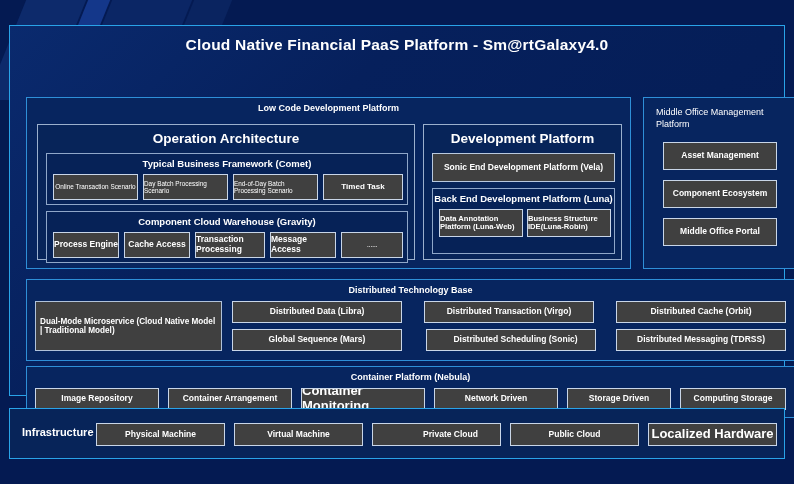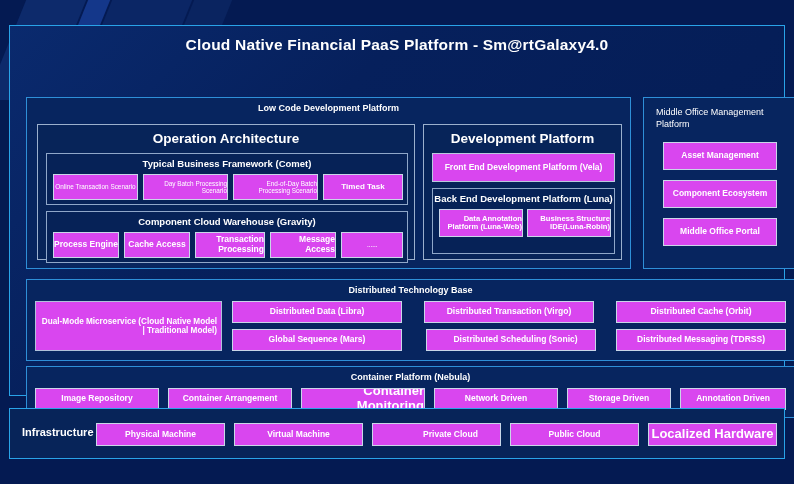--- a/index.html
+++ b/index.html
@@ -72,25 +72,25 @@
   .sub-title {
     width: 100%;
     text-align: center;
     font-weight: bold;
     color: #ffffff;
   }
   .chip {
     position: absolute;
     box-sizing: border-box;
     border: 1.1px solid #c9d6e8;
-    background: #d946ef;
+    background: #404040;
     display: flex;
     align-items: center;
     justify-content: center;
-    text-align: right;
+    text-align: left;
     color: #ffffff;
     line-height: 1.12;
     overflow: hidden;
   }
 
   
   #lowcode { left: 16px; top: 71px; width: 605px; height: 172px; }
   #lowcode > .panel-title { font-size: 9px; margin-top: 5px; }
 
   #op-arch { left: 10px; top: 26px; width: 378px; height: 136px;
@@ -173,21 +173,21 @@
           <div class="chip" style="left:77px; top:20px; width:66px; height:26px; font-size:8.5px; font-weight:bold;">Cache Access</div>
           <div class="chip" style="left:148px; top:20px; width:70px; height:26px; font-size:8.5px; font-weight:bold;">Transaction Processing</div>
           <div class="chip" style="left:223px; top:20px; width:66px; height:26px; font-size:8.5px; font-weight:bold;">Message Access</div>
           <div class="chip" style="left:294px; top:20px; width:62px; height:26px; font-size:8px; letter-spacing:-0.5px;">......</div>
         </div>
       </div>
 
       <div class="sub" id="dev-plat">
         <div class="sub-title" id="dev-plat-title">Development Platform</div>
 
-        <div class="chip" id="front-end" style="font-size:8.5px; font-weight:bold; border-color:#b9c9de;">Front End Development Platform (Vela)</div>
+        <div class="chip" id="front-end" style="font-size:8.5px; font-weight:bold; border-color:#b9c9de;">Sonic End Development Platform (Vela)</div>
 
         <div class="sub" id="back-end">
           <div class="sub-title" id="back-end-title">Back End Development Platform (Luna)</div>
           <div class="chip" style="left:6px; top:20px; width:84px; height:28px; font-size:7.6px; font-weight:bold;">Data Annotation Platform (Luna-Web)</div>
           <div class="chip" style="left:94px; top:20px; width:84px; height:28px; font-size:7.6px; font-weight:bold;">Business Structure IDE(Luna-Robin)</div>
         </div>
       </div>
     </div>
 
     <div class="panel" id="mid-office">
@@ -212,21 +212,21 @@
       <div class="chip" style="left:589px; top:49px; width:170px; height:22px; font-size:8.5px; font-weight:bold;">Distributed Messaging (TDRSS)</div>
     </div>
 
     <div class="panel" id="container-plat">
       <div class="panel-title" id="container-plat-title">Container Platform (Nebula)</div>
       <div class="chip" style="left:8px; top:21px; width:124px; height:22px; font-size:8.5px; font-weight:bold;">Image Repository</div>
       <div class="chip" style="left:141px; top:21px; width:124px; height:22px; font-size:8.5px; font-weight:bold;">Container Arrangement</div>
       <div class="chip" style="left:274px; top:21px; width:124px; height:22px; font-size:13px; font-weight:bold;">Container Monitoring</div>
       <div class="chip" style="left:407px; top:21px; width:124px; height:22px; font-size:8.5px; font-weight:bold;">Network Driven</div>
       <div class="chip" style="left:540px; top:21px; width:104px; height:22px; font-size:8.5px; font-weight:bold;">Storage Driven</div>
-      <div class="chip" style="left:653px; top:21px; width:106px; height:22px; font-size:8.5px; font-weight:bold;">Annotation Driven</div>
+      <div class="chip" style="left:653px; top:21px; width:106px; height:22px; font-size:8.5px; font-weight:bold;">Computing Storage</div>
     </div>
 
   </div>
 
   <div id="infra">
     <div id="infra-label">Infrastructure</div>
     <div class="chip" style="left:86px; top:14px; width:129px; height:23px; font-size:8.5px; font-weight:bold;">Physical Machine</div>
     <div class="chip" style="left:224px; top:14px; width:129px; height:23px; font-size:8.5px; font-weight:bold;">Virtual Machine</div>
     <div class="chip" style="left:362px; top:14px; width:129px; height:23px; font-size:8.5px; font-weight:bold;padding-left:28px;">Private Cloud</div>
     <div class="chip" style="left:500px; top:14px; width:129px; height:23px; font-size:8.5px; font-weight:bold;">Public Cloud</div>

